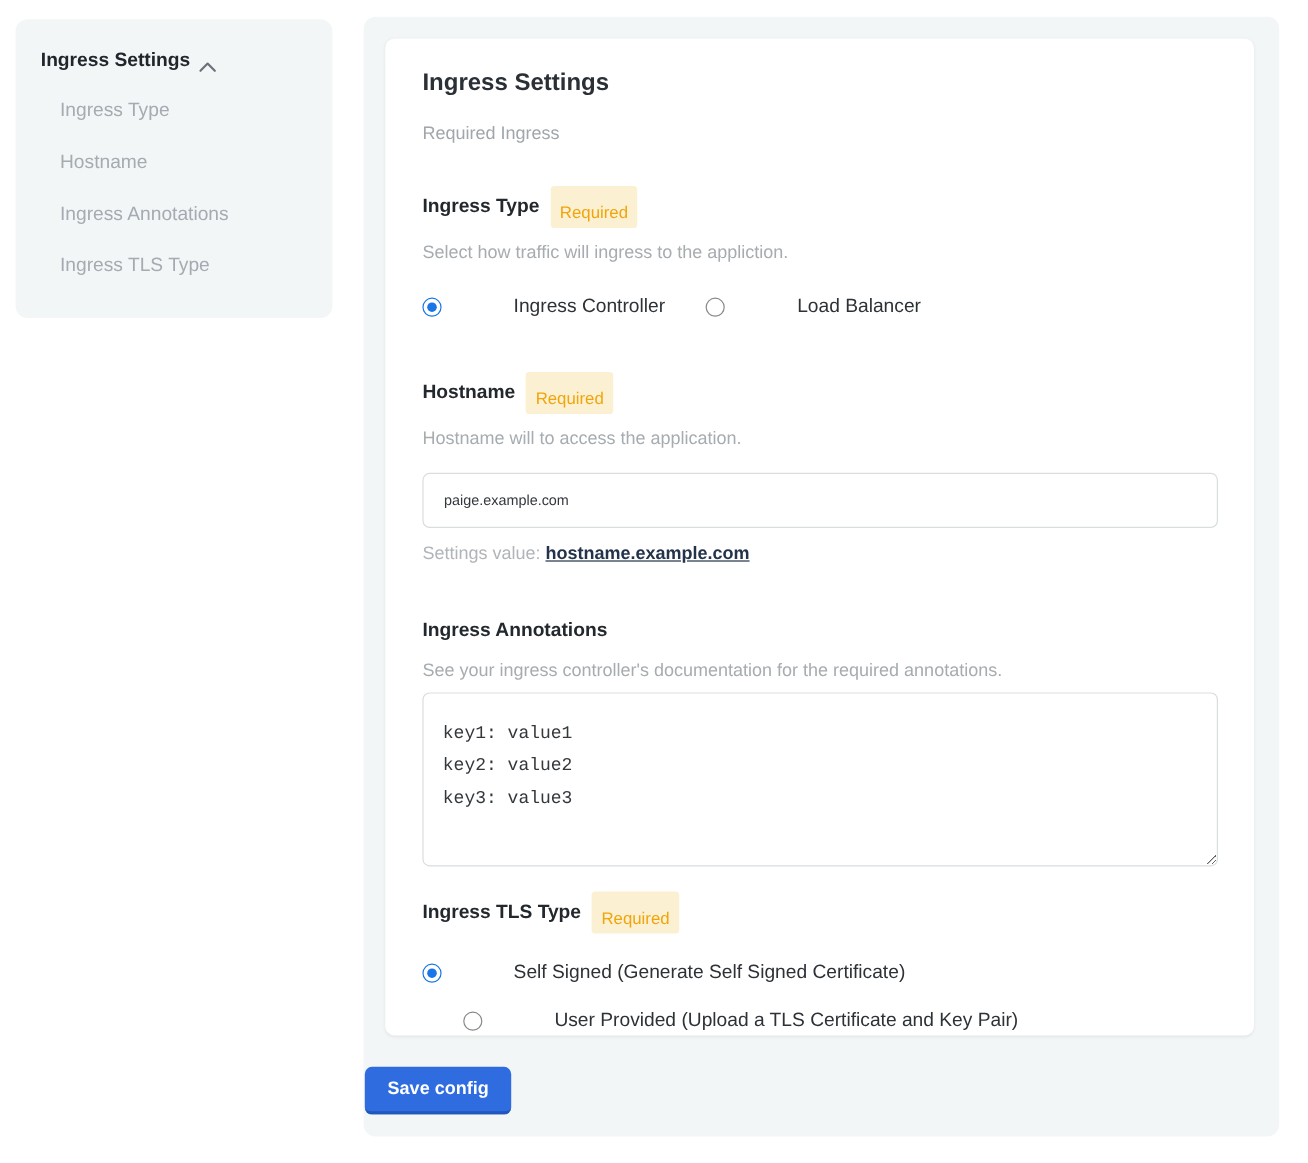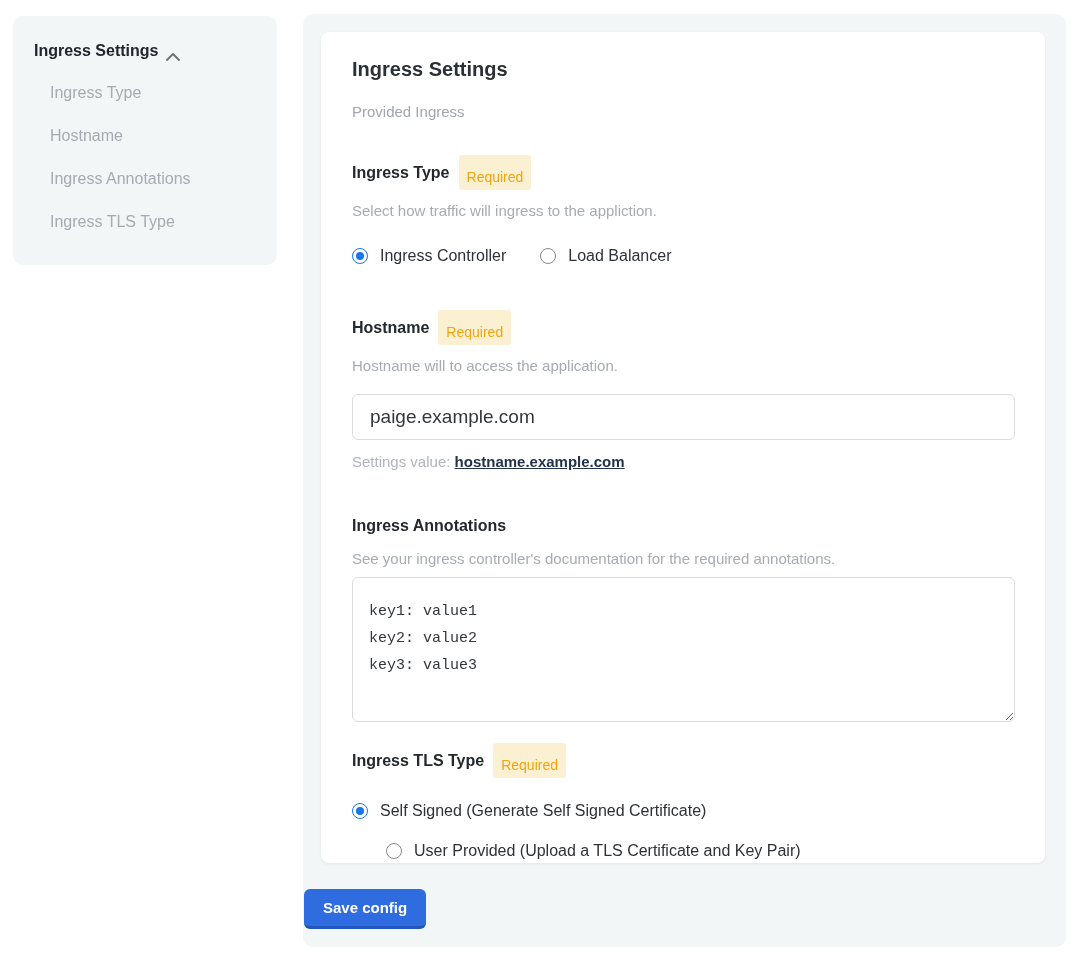--- a/index.html
+++ b/index.html
@@ -79,27 +79,27 @@
   .radio-circle {
     width: 16px; height: 16px; border-radius: 50%;
     border: 1.5px solid #86898c; background: #fff;
     margin-right: 12px; position: relative; flex: none;
   }
   .radio-option.checked .radio-circle { border-color: #1a76e8; }
   .radio-option.checked .radio-circle::after {
     content: ""; position: absolute; left: 2.5px; top: 2.5px;
     width: 8px; height: 8px; border-radius: 50%; background: #1a76e8;
   }
-  .radio-label { font-size: 16px; color: #2d3237; }
+  .radio-label { font-size: 16px; color: #2d3237; margin-left: 48px; }
 
   
   .text-input {
     margin-top: 20px; width: 663px; height: 46px;
     border: 1px solid #d9dddf; border-radius: 6px;
-    padding: 0 17px; font-size: 19px; color: #33383d;
+    padding: 0 17px; font-size: 12px; color: #33383d;
     font-family: "Liberation Sans", sans-serif;
     outline: none; display: block; background: #fff;
   }
   .default-line { margin-top: 13px; font-size: 15px; color: #b0b5ba; }
   .default-line b { color: #23334b; font-weight: 700; text-decoration: underline; }
 
   .annotations-area {
     margin-top: 10px; width: 663px; height: 145px;
     border: 1px solid #d9dddf; border-radius: 6px;
     padding: 20px 16px;
@@ -137,21 +137,21 @@
     <div class="sidebar-item">Hostname</div>
     <div class="sidebar-item">Ingress Annotations</div>
     <div class="sidebar-item">Ingress TLS Type</div>
   </div>
 </nav>
 
 <main class="panel">
   <section class="card">
 
     <h1 class="card-title">Ingress Settings</h1>
-    <div class="card-subtitle">Provided Ingress</div>
+    <div class="card-subtitle">Required Ingress</div>
 
     <div class="section-heading mt-type">
       <span>Ingress Type</span>
       <span class="badge">Required</span>
     </div>
     <div class="section-desc">Select how traffic will ingress to the appliction.</div>
 
     <div class="radio-row-inline">
       <label class="radio-option checked">
         <span class="radio-circle"></span>

